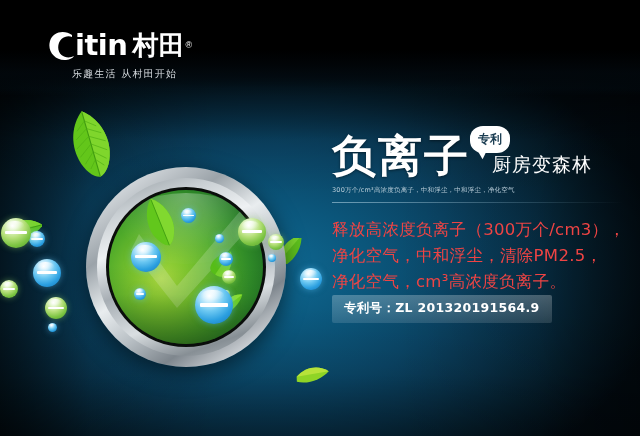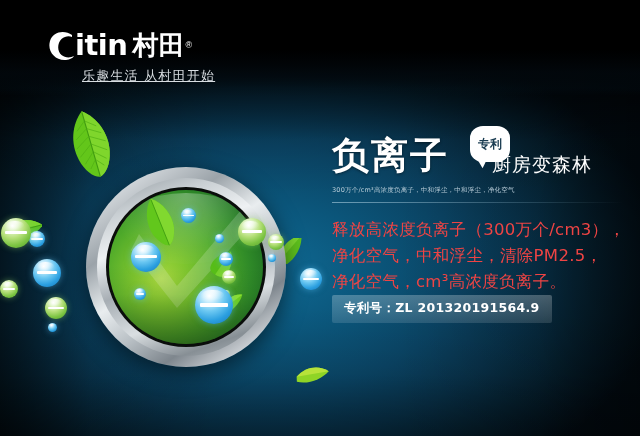--- a/index.html
+++ b/index.html
@@ -41,23 +41,23 @@
   .logo-itin{
     font-size:29px;font-weight:bold;color:#fff;letter-spacing:-0.5px;
     font-family:"DejaVu Sans",sans-serif;line-height:30px;
   }
   .logo-cn{
     font-size:26px;font-weight:bold;color:#fff;margin-left:5px;
     font-family:"DejaVu Sans",sans-serif;letter-spacing:0px;line-height:30px;
   }
   .logo-r{font-size:9px;color:#fff;margin-left:1px;vertical-align:super;}
   .logo-tag{
-    margin-top:5px;margin-left:34px;
-    font-size:13px;color:#d8dde1;letter-spacing:1.2px;
-    font-family:"DejaVu Sans",sans-serif;white-space:nowrap;text-decoration:underline;
+    margin-top:5px;margin-left:24px;
+    font-size:10px;color:#d8dde1;letter-spacing:1.2px;
+    font-family:"DejaVu Sans",sans-serif;white-space:nowrap;
   }
 
   
   .device{
     position:absolute;left:86px;top:167px;width:200px;height:200px;
   }
   .ring-outer{
     position:absolute;inset:0;border-radius:50%;
     background:linear-gradient(145deg,#f4f6f7 0%,#cfd4d8 14%,#9ba3a9 30%,#e9edef 46%,#b9c0c5 60%,#7e868d 74%,#d6dade 88%,#aeb5ba 100%);
     box-shadow:0 6px 22px rgba(0,0,0,0.55);
@@ -110,32 +110,32 @@
 
   
   .leaf{position:absolute;}
 
   
   .copy{position:absolute;left:332px;top:132px;width:300px;}
 
   .headline-row{position:relative;height:50px;}
   .headline-main{
     position:absolute;left:0;top:2px;
-    font-size:37px;font-weight:bold;color:#ffffff;
+    font-size:44px;font-weight:bold;color:#ffffff;
     font-family:"DejaVu Sans",sans-serif;letter-spacing:2px;line-height:44px;
     text-shadow:0 1px 3px rgba(0,0,0,0.45);
   }
   .headline-sub{
     position:absolute;left:160px;top:22px;
     font-size:19px;color:#ffffff;font-weight:normal;
     font-family:Liberation Mono, monospace;letter-spacing:1px;line-height:24px;
   }
   .badge-patent{
     position:absolute;left:138px;top:-6px;
-    width:40px;height:36px;border-radius:13px/12px;
+    width:40px;height:27px;border-radius:13px/12px;
     background:#ffffff;color:#1b3d52;
     font-size:12px;font-weight:bold;font-family:"DejaVu Sans",sans-serif;
     display:flex;align-items:center;justify-content:center;letter-spacing:0px;
   }
   .badge-patent:after{
     content:"";position:absolute;left:7px;bottom:-6px;
     width:0;height:0;border-left:6px solid transparent;border-right:3px solid transparent;
     border-top:8px solid #ffffff;transform:rotate(6deg);
   }
   .micro-line{

